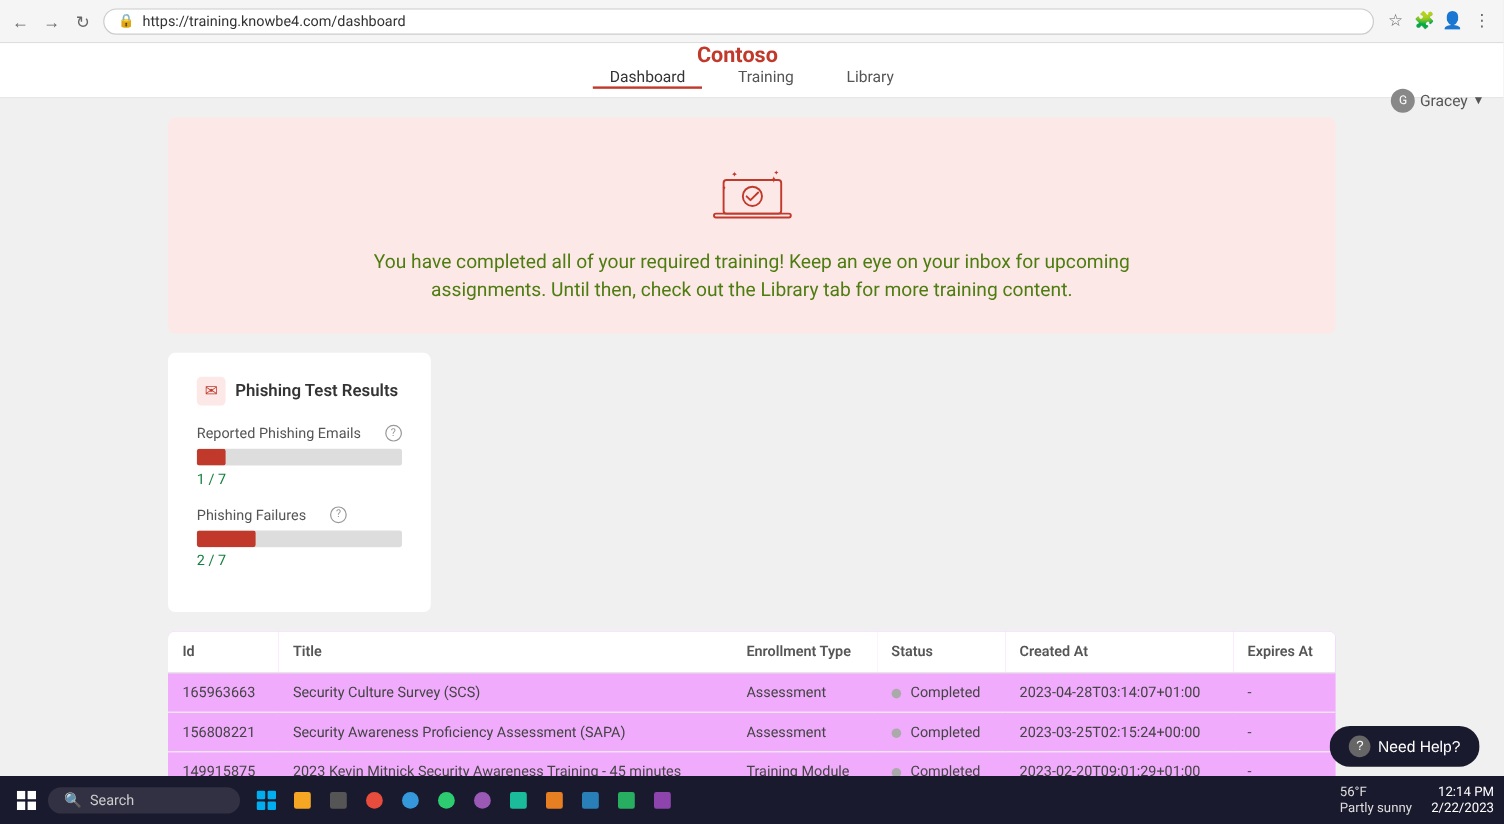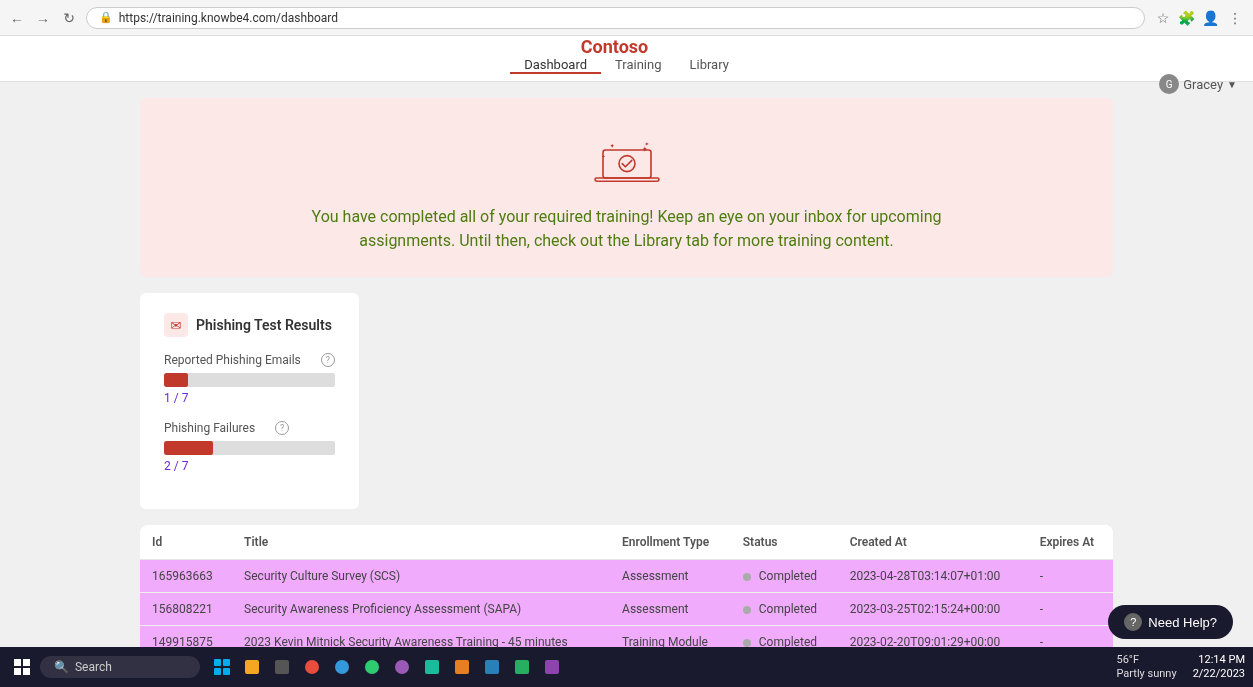--- a/index.html
+++ b/index.html
@@ -66,21 +66,21 @@
     .app-logo {
       color: #c0392b;
       font-weight: 700;
       font-size: 18px;
       margin-right: 24px;
     }
     .nav-items {
       display: flex;
       align-items: stretch;
       height: 100%;
-      gap: 0;
+      gap: 16px;
     }
     .nav-item {
       padding: 0 14px;
       display: flex;
       align-items: center;
       cursor: pointer;
       font-size: 13px;
       color: #555;
       border-bottom: 2px solid transparent;
       height: 100%;
@@ -187,21 +187,21 @@
       overflow: hidden;
       margin-bottom: 4px;
     }
     .progress-bar-fill {
       height: 100%;
       background: #c0392b;
       border-radius: 2px;
     }
     .progress-label {
       font-size: 12px;
-      color: #6d28d9;
+      color: #15803d;
       margin-bottom: 16px;
     }
 
     
     .data-table-container {
       background: #f0abfc;
       border-radius: 6px;
       padding: 0;
       overflow: hidden;
     }
@@ -453,21 +453,21 @@
       <td>-</td>
     </tr>
           <tr>
       <td>149915875</td>
       <td>2023 Kevin Mitnick Security Awareness Training - 45 minutes</td>
       <td>Training Module</td>
       <td>
         <span class="status-dot status-completed"></span>
         <span>Completed</span>
       </td>
-      <td>2023-02-20T09:01:29+00:00</td>
+      <td>2023-02-20T09:01:29+01:00</td>
       <td>-</td>
     </tr>
         </tbody>
     </table>
   </div>
 
 </div>
 
 <div class="app-footer">
   <span style="color:#aaa; font-style:italic;">KnowBe4</span>

